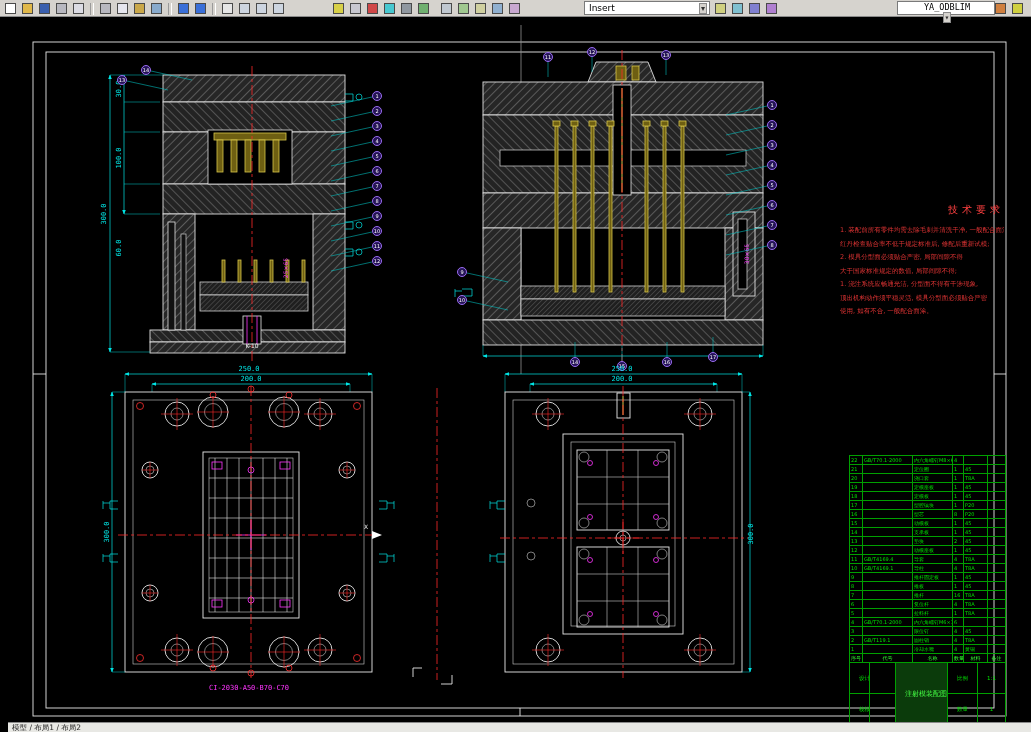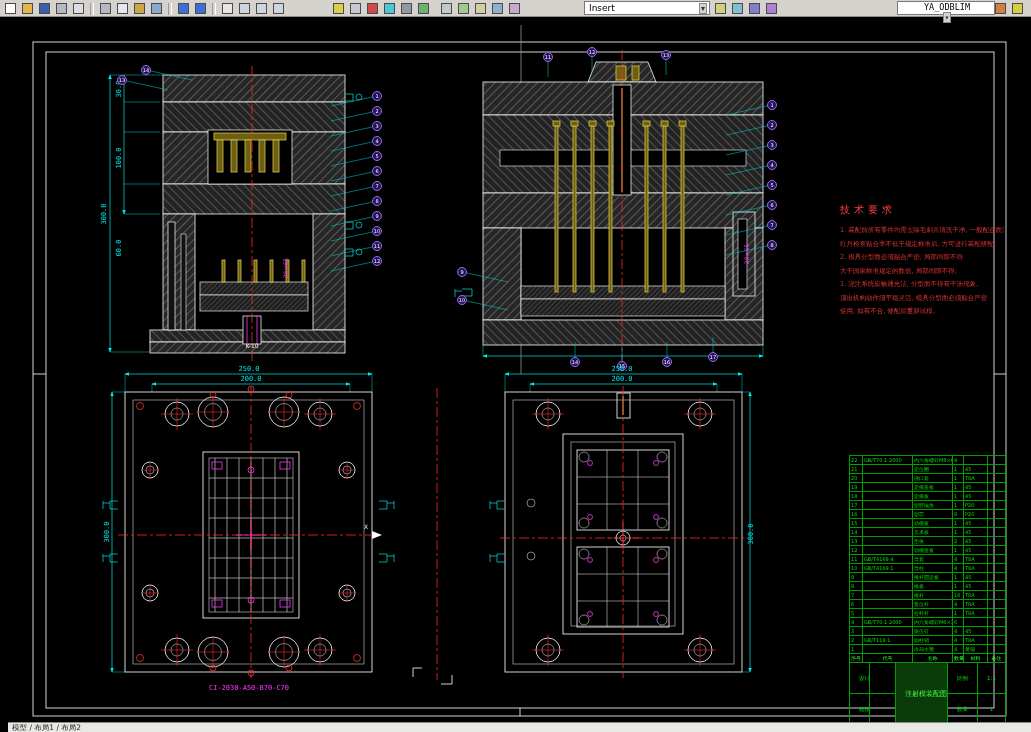--- a/index.html
+++ b/index.html
@@ -18,21 +18,21 @@
          font-size:9px;color:#000;padding:0 2px 0 4px;z-index:6;}
   #combo-insert{left:584px;width:118px;gap:13px;}
   #combo-style{left:897px;width:90px;font-family:"DejaVu Sans Mono",monospace;font-size:8.5px;flex-direction:column;}
   .dd{font-size:8px;color:#333;background:#d6d3ce;border:1px solid #8a8a8a;line-height:9px;padding:0 1px;}
   
   .statusbar{position:absolute;left:8px;bottom:0;width:1031px;height:10px;background:#e8e8e4;
              border-top:1px solid #8a8a8a;z-index:5;font-size:7.5px;color:#222;
              display:flex;align-items:center;padding-left:4px;box-sizing:border-box;}
   
   .tech{position:absolute;left:840px;top:203px;width:164px;z-index:2;}
-  .tech-title{color:#ff4040;font-size:10px;letter-spacing:4px;text-align:left;margin-bottom:7px;}
+  .tech-title{color:#ff4040;font-size:10px;letter-spacing:4px;text-align:right;margin-bottom:7px;}
   .tech-line{color:#dd3333;font-size:6.5px;line-height:13.5px;white-space:nowrap;overflow:hidden;}
   #bom{position:absolute;left:849px;top:455px;width:156px;height:207px;z-index:2;}
   #bom table{border-collapse:collapse;table-layout:fixed;width:156px;}
   #bom td{border:1px solid #00a000;font-size:5px;line-height:8px;height:8px;color:#00e000;
           padding:0 1px;overflow:hidden;white-space:nowrap;}
   #bom tr.hd td{color:#33ff33;text-align:center;}
   #tblock{position:absolute;left:849px;top:662px;width:156px;height:50px;z-index:2;}
   #tblock table{border-collapse:collapse;table-layout:fixed;width:156px;height:50px;}
   #tblock td{border:1px solid #00a000;font-size:5.5px;color:#00e000;text-align:center;
              padding:9px;overflow:hidden;white-space:nowrap;height:12px;}
@@ -607,26 +607,26 @@
           <i style="background: rgb(208, 208, 64);"></i>
         </div>
       </div>
   </div>
 
   
   <div class="tech">
     <div class="tech-title">技术要求</div>
     <div id="tech-lines">
         <div class="tech-line">1. 装配前所有零件均需去除毛刺并清洗干净, 一般配合面涂</div>
-        <div class="tech-line">红丹检查贴合率不低于规定标准后, 方可进行装配研配;</div>
+        <div class="tech-line">红丹检查贴合率不低于规定标准后, 修配后重新试模;</div>
         <div class="tech-line">2. 模具分型面必须贴合严密, 局部间隙不得</div>
         <div class="tech-line">大于国家标准规定的数值, 局部间隙不得;</div>
         <div class="tech-line">1. 浇注系统应畅通光洁, 分型面不得有干涉现象,</div>
         <div class="tech-line">顶出机构动作须平稳灵活, 模具分型面必须贴合严密</div>
-        <div class="tech-line">使用, 如有不合, 修配后重新试模。</div>
+        <div class="tech-line">使用, 如有不合, 一般配合面涂。</div>
       </div>
   </div>
 
   
   <div id="bom">
     <table>
       <colgroup>
           <col style="width:13px">
           <col style="width:50px">
           <col style="width:40px">

